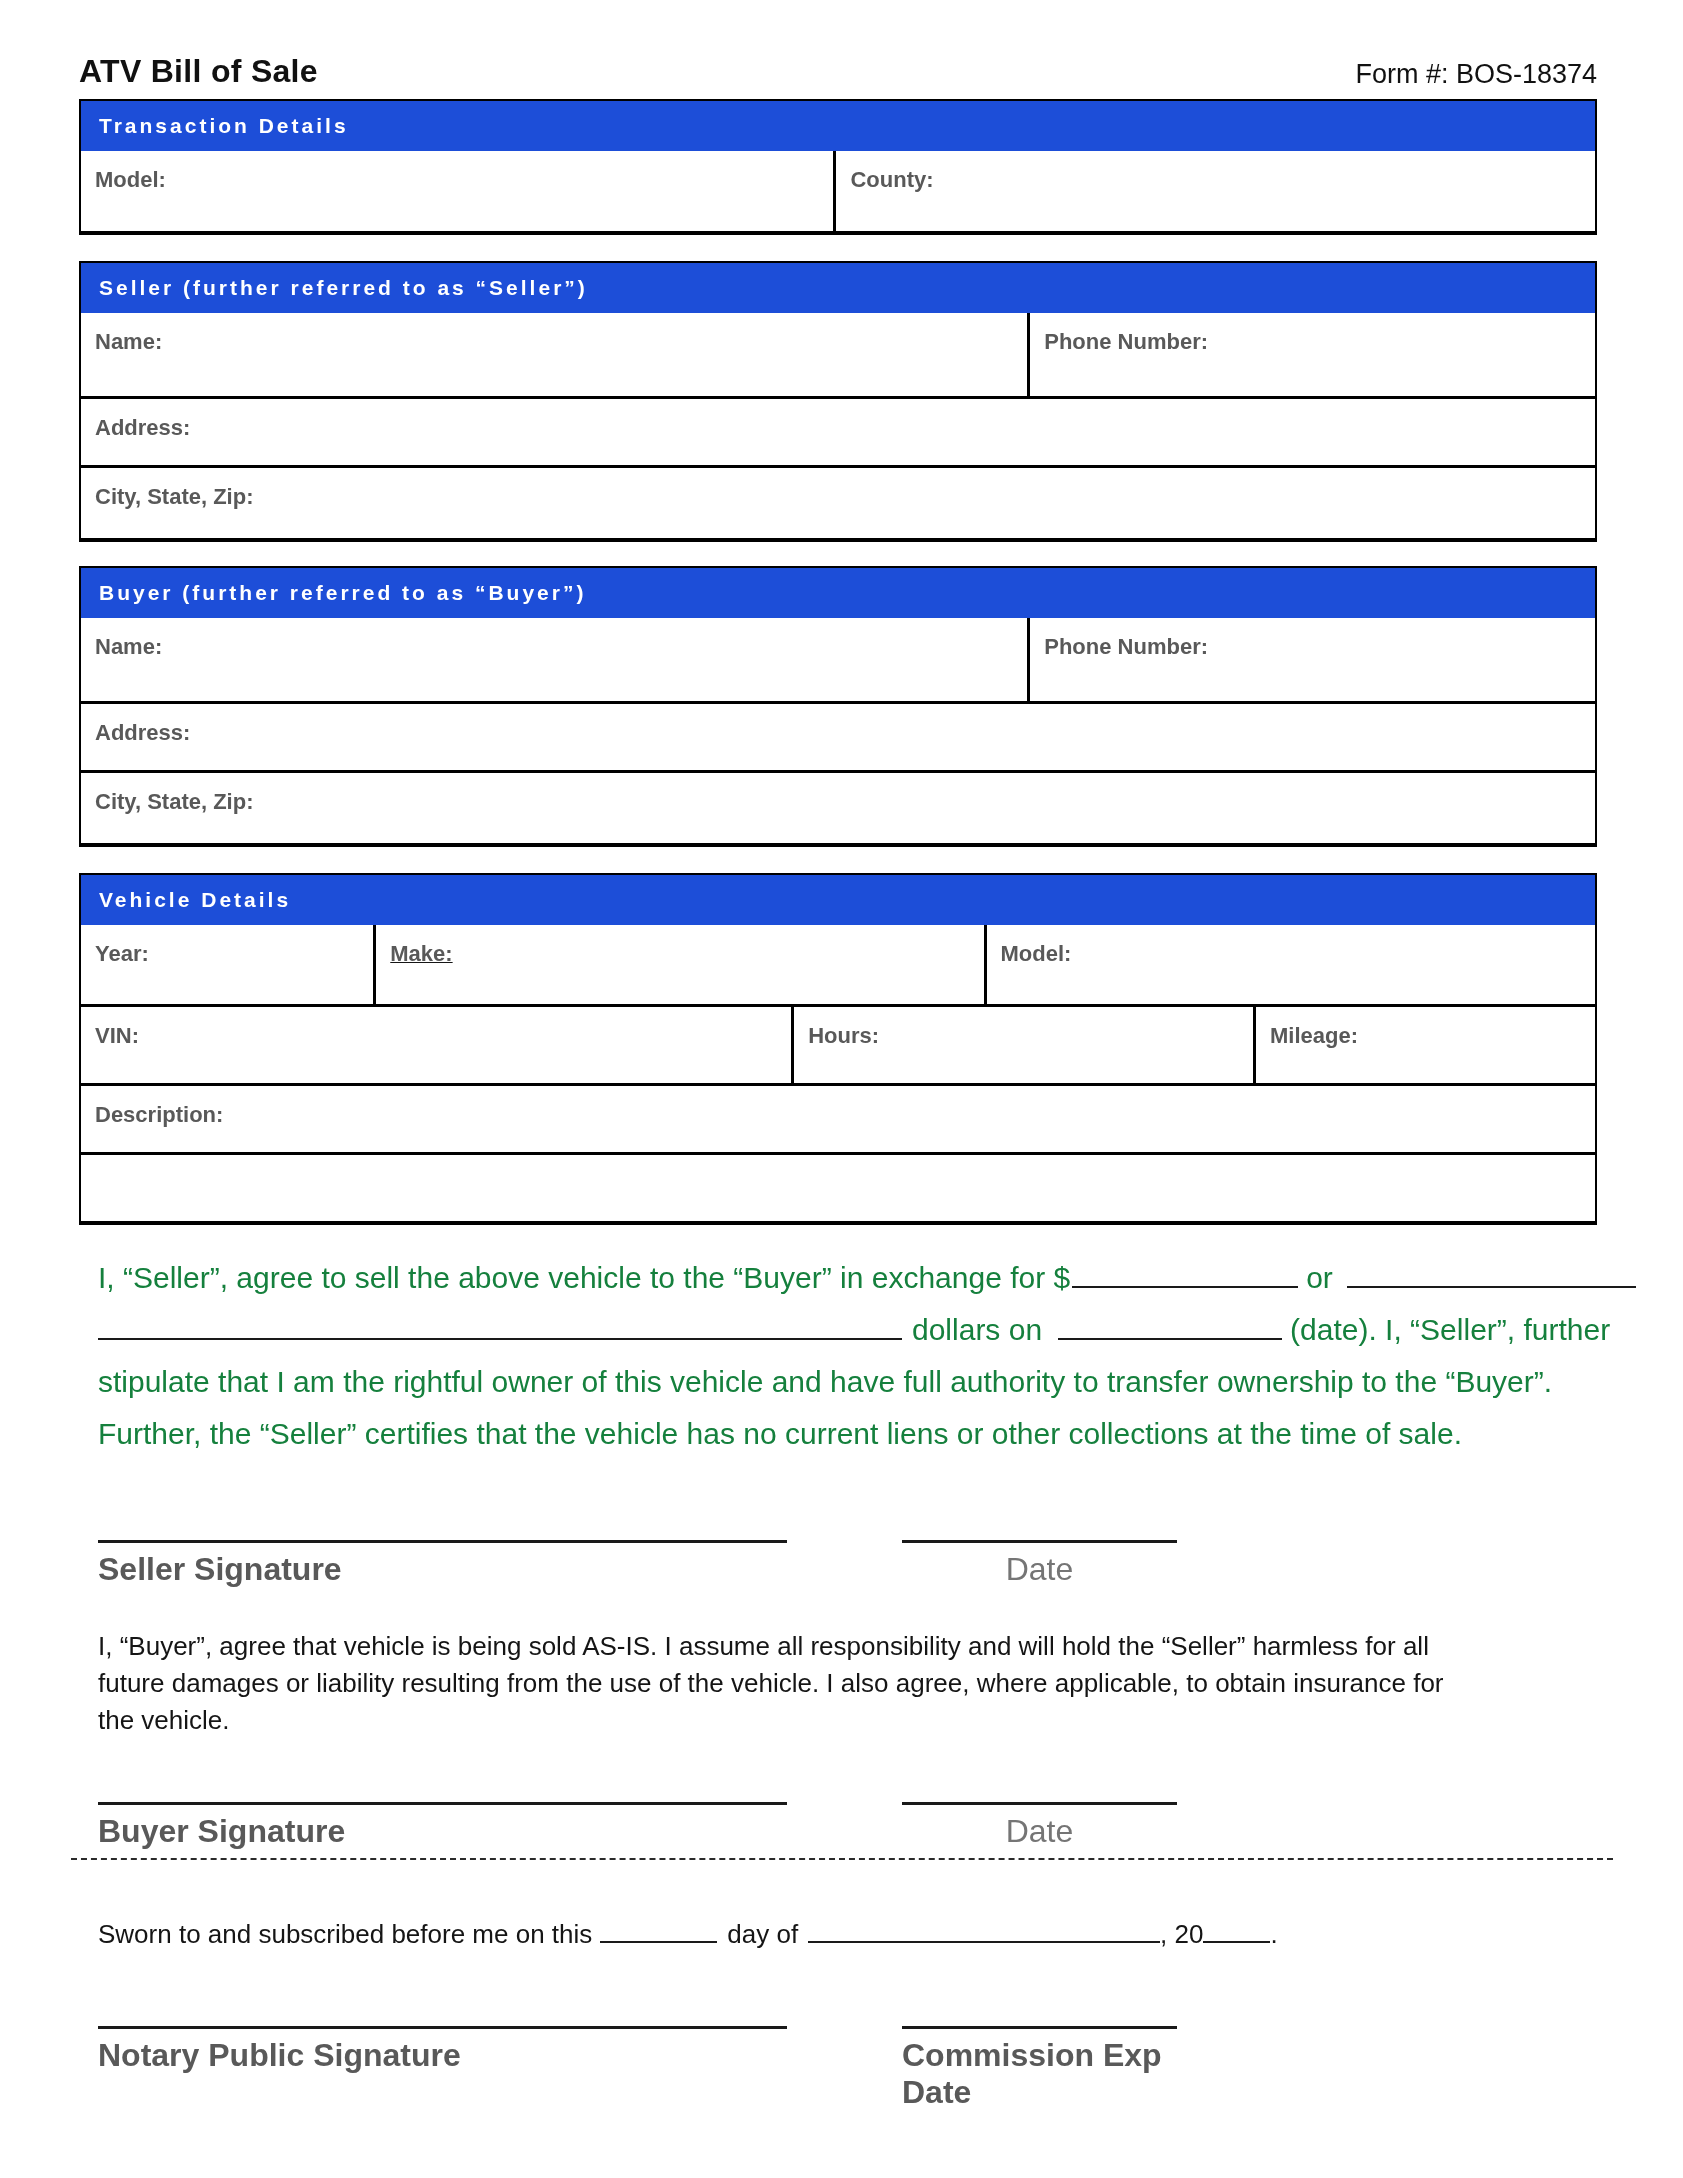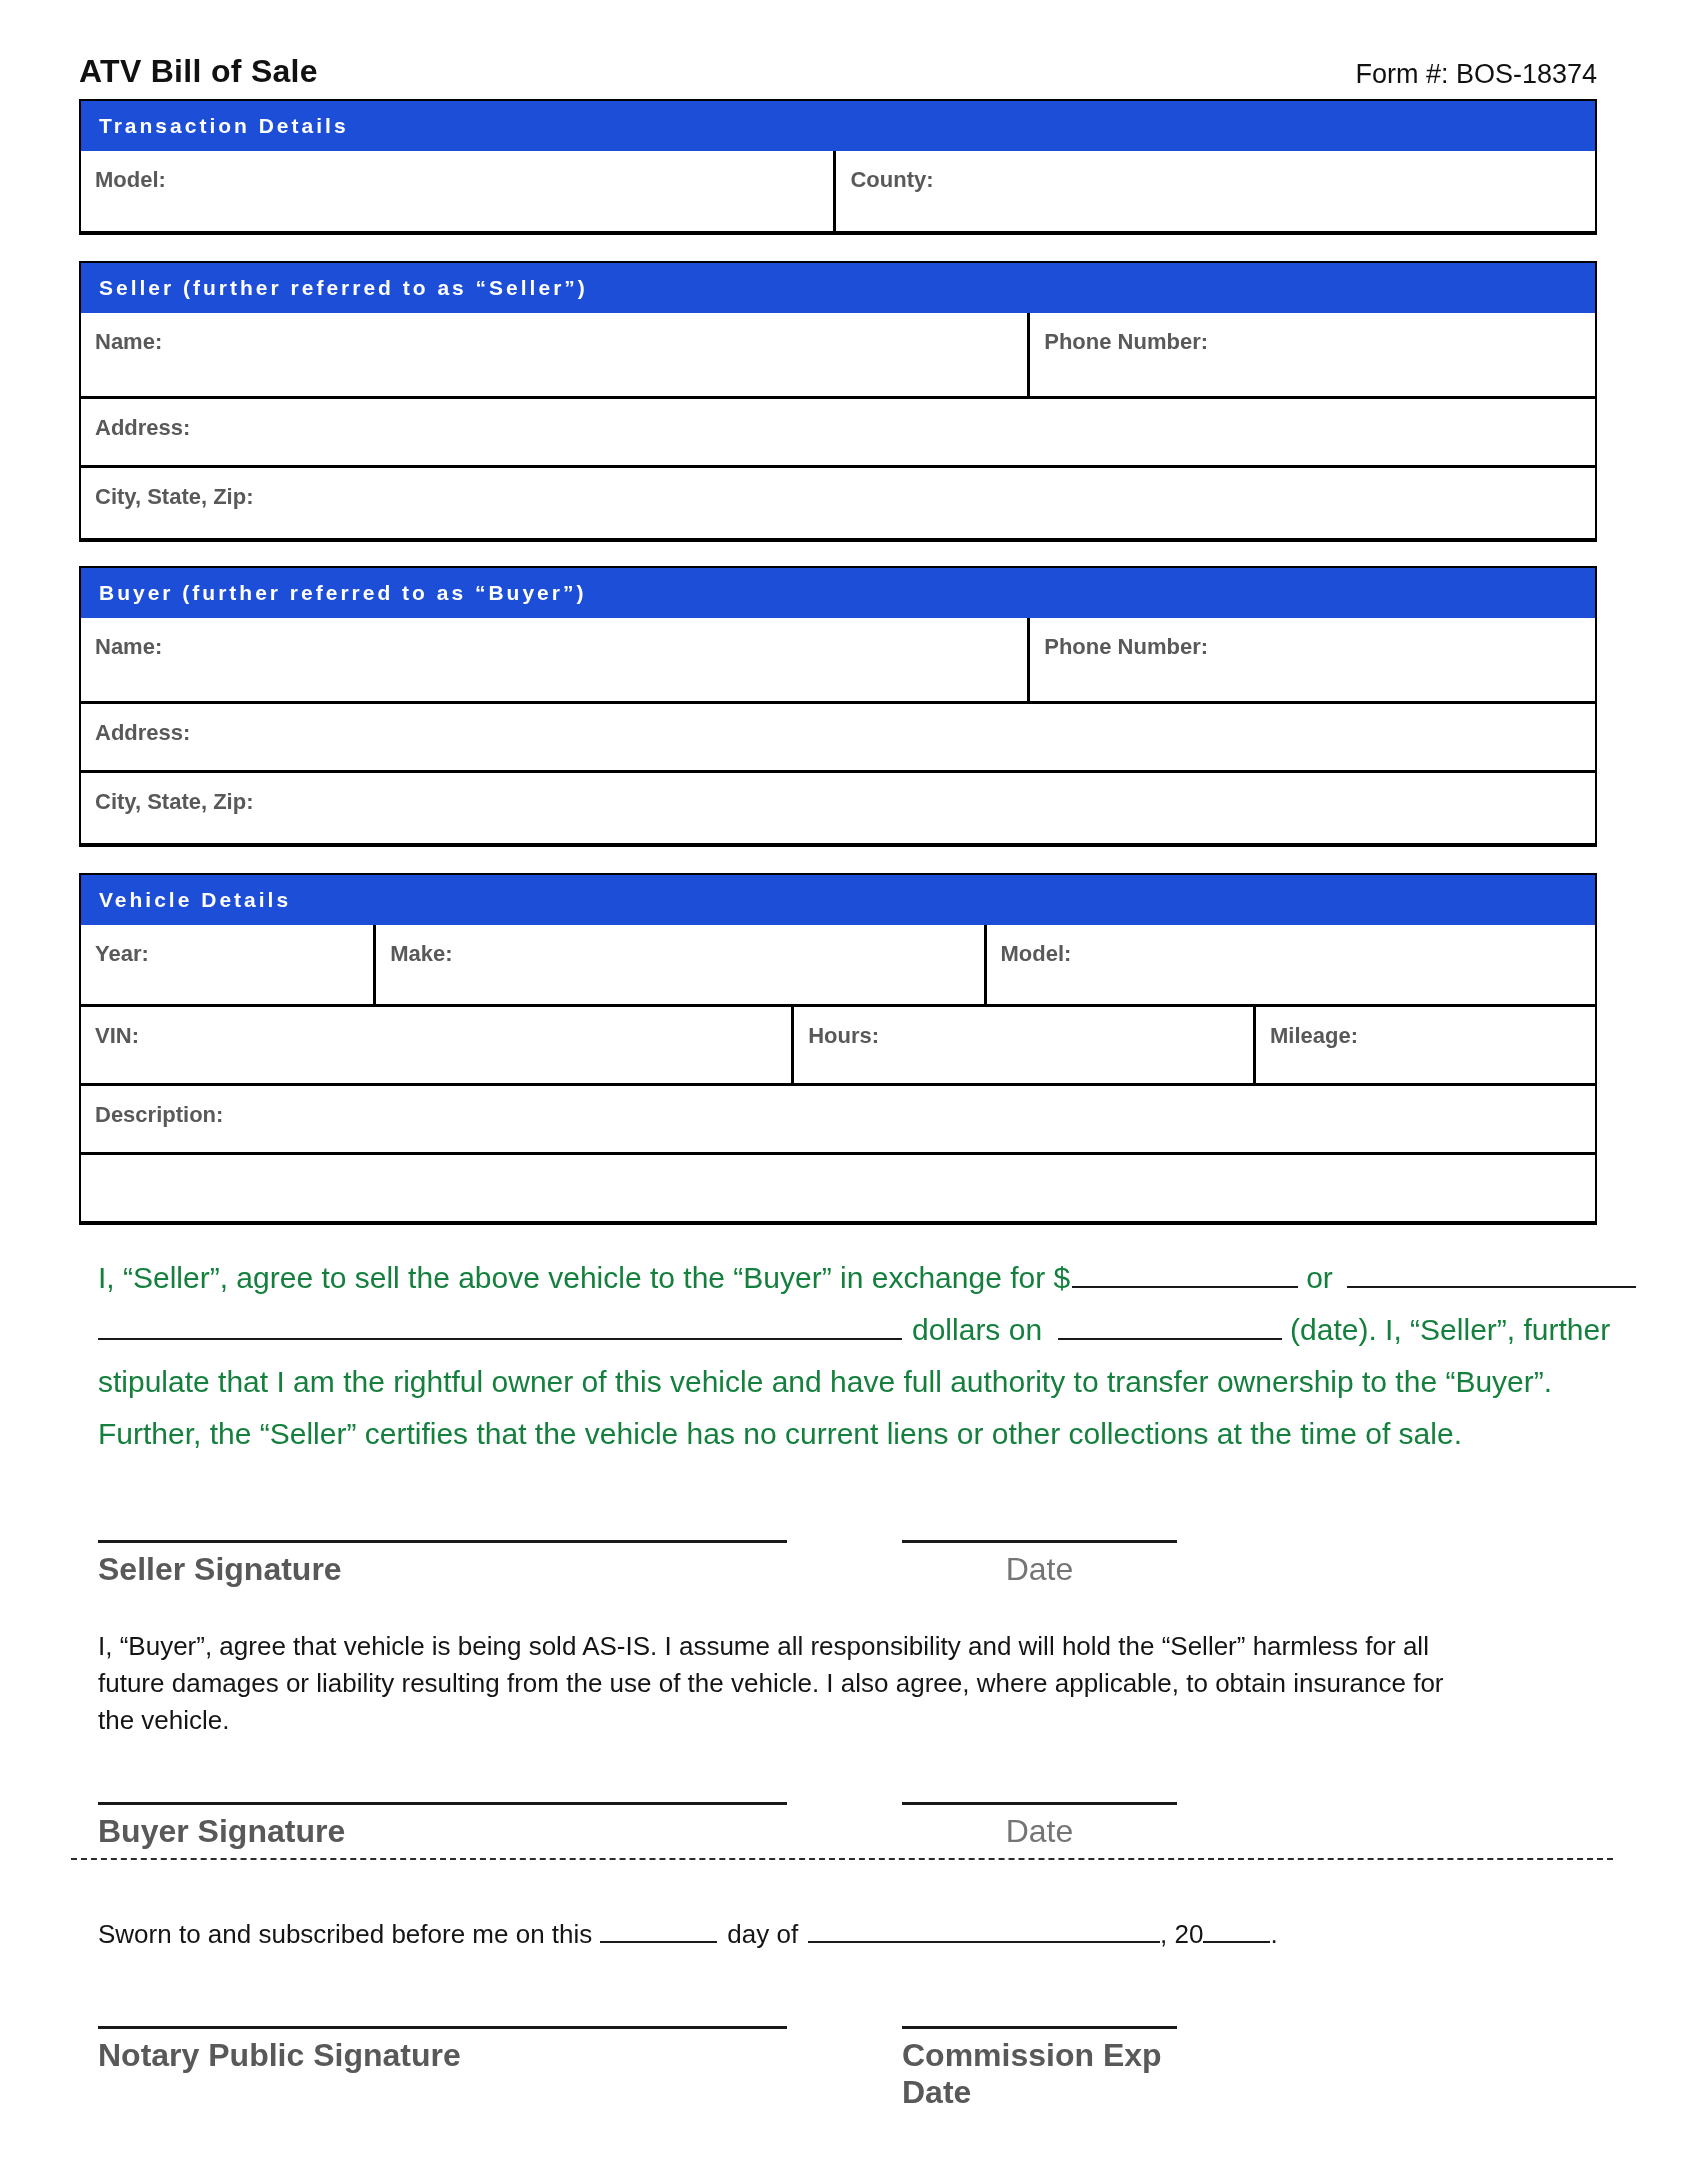--- a/index.html
+++ b/index.html
@@ -46,21 +46,21 @@
 
   .h-81 { height: 80px; }
   .h-84 { height: 83px; }
   .h-80 { height: 79px; gap: 44px; }
   .h-70 { height: 69px; }
   .h-74 { height: 73px; }
 
   .w-state { width: 49.7%; }
   .w-name { width: 62.5%; border-radius: 24px; }
   .w-year { width: 16.4%; }
-  .w-make { width: 37.4%; }
+  .w-make { width: 37.4%; text-decoration: underline; }
   .w-vin  { width: 44%; }
   .w-hours{ width: 27.6%; }
   .flex1 { flex: 1; }
 
   
   .para { margin: 36px 0 0 19px; font-size: 30px; color: #15803d; }
   .pline { height: 52px; white-space: nowrap; }
   .blank {
     display: inline-block;
     border-bottom: 2px solid #1a1a1a;

